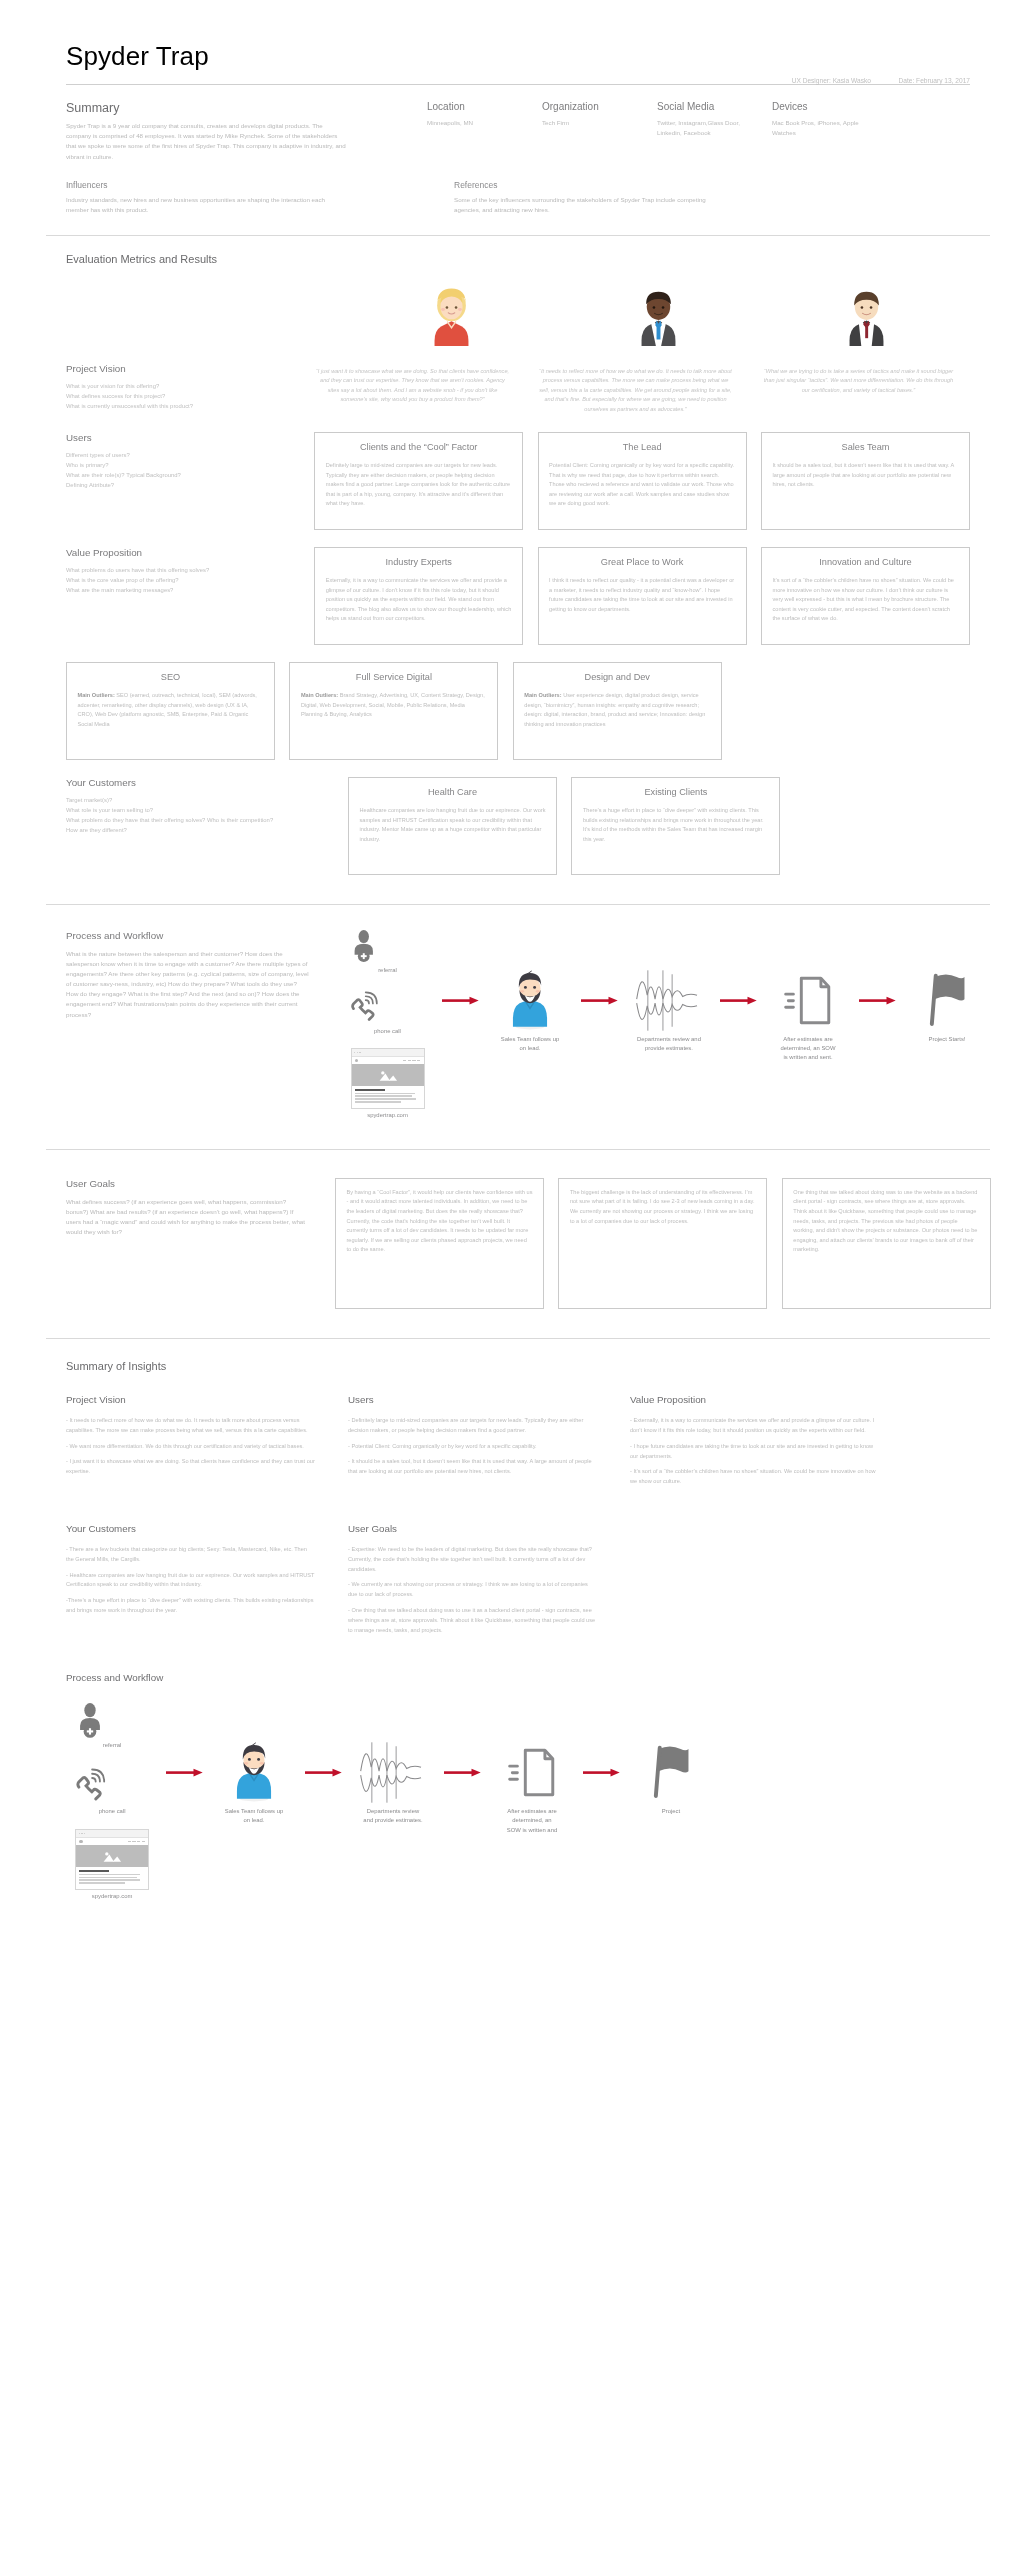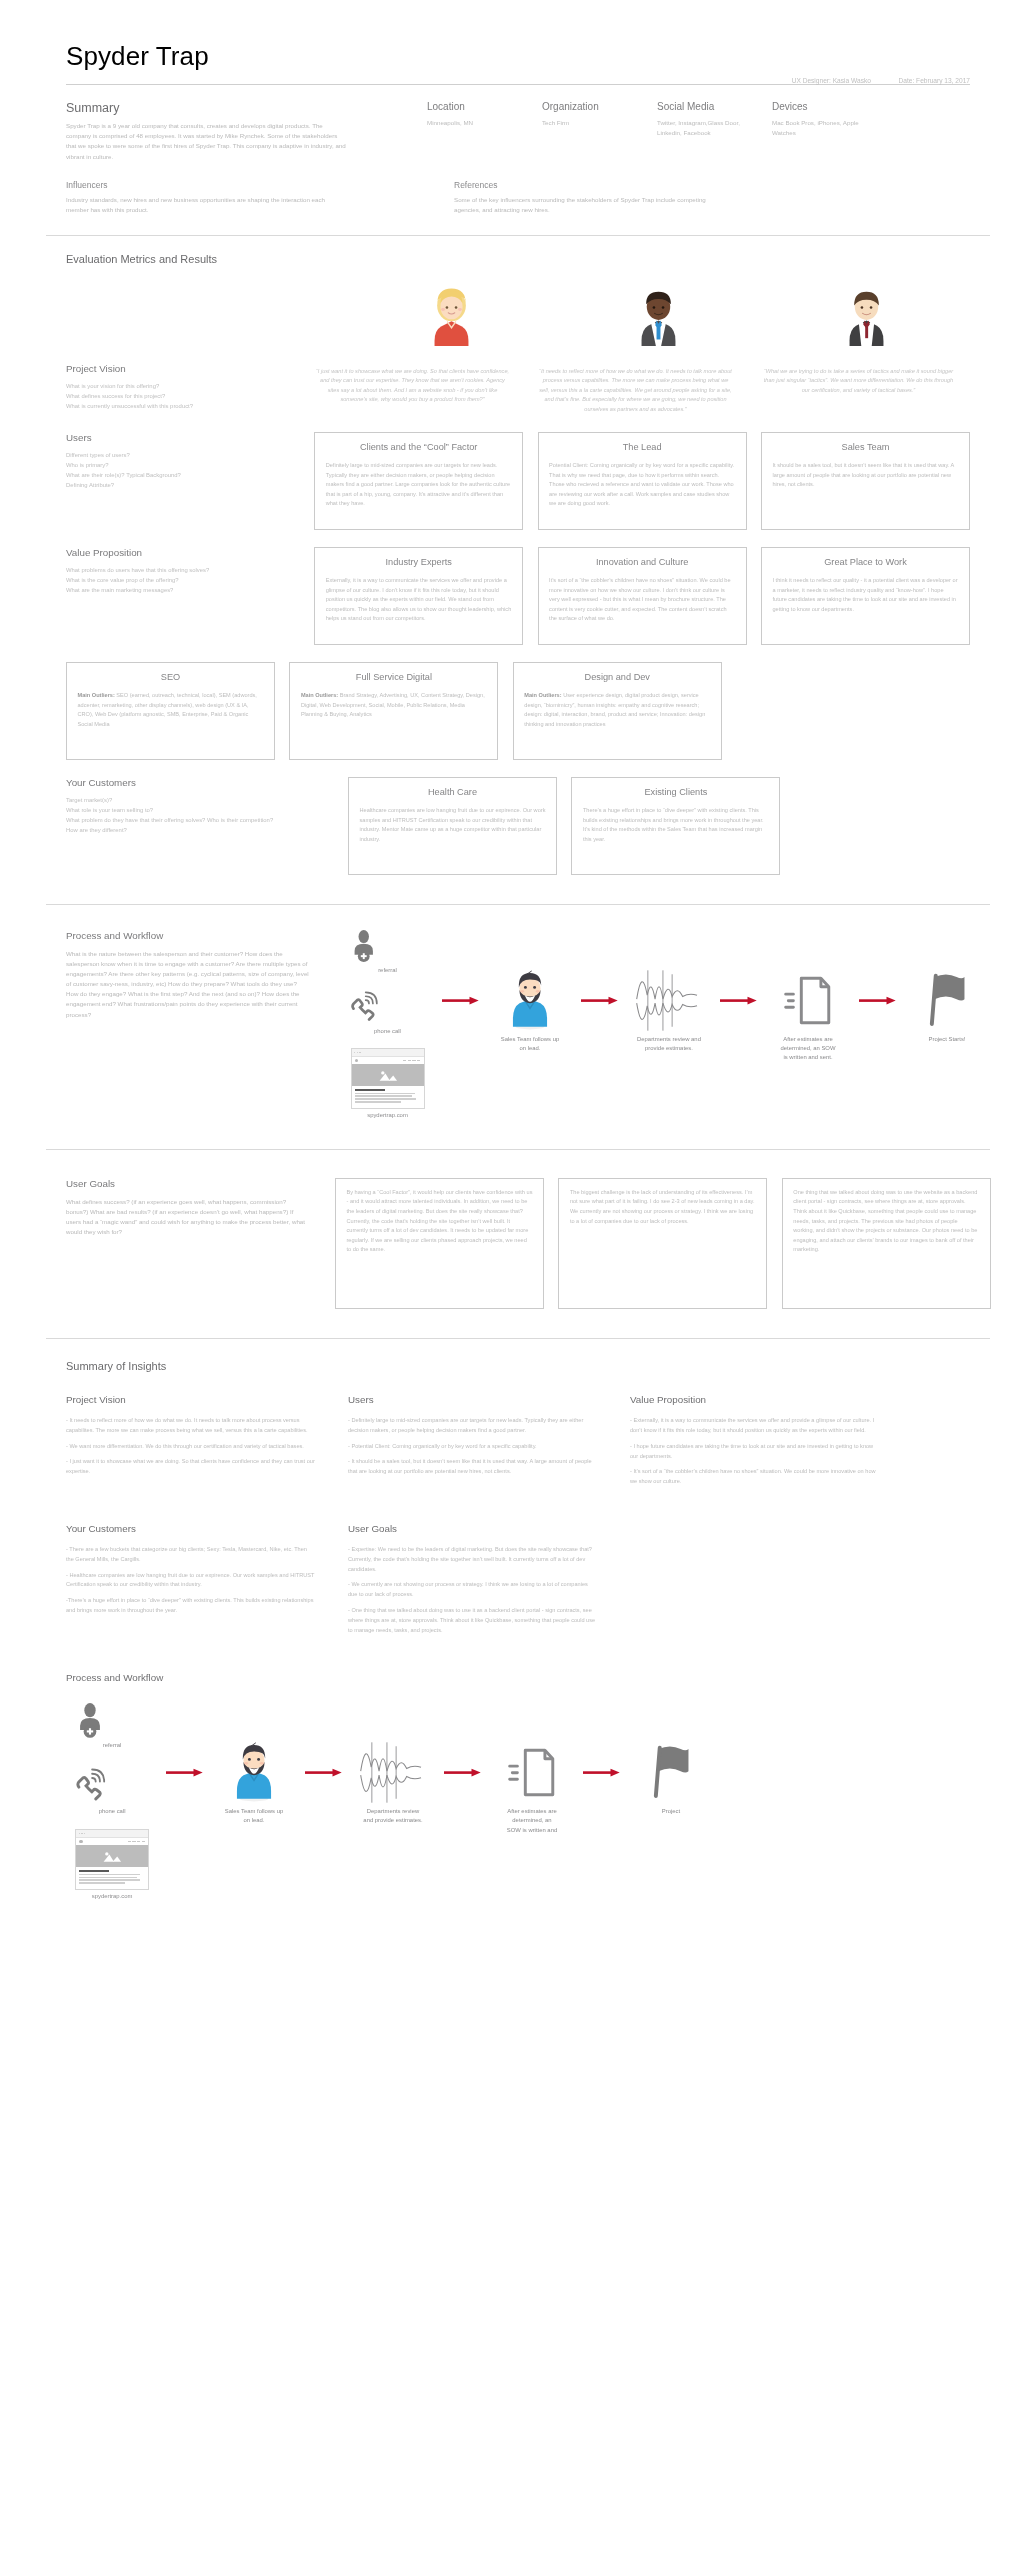--- a/index.html
+++ b/index.html
@@ -275,26 +275,26 @@
           <li>What is the core value prop of the offering?</li>
           <li>What are the main marketing messages?</li>
         </ul>
       </div>
       <div class="cards">
         <div class="card">
           <div class="card-title">Industry Experts</div>
           <div class="card-body">Externally, it is a way to communicate the services we offer and provide a glimpse of our culture.  I don’t know if it fits this role today, but it should position us quickly as the experts within our field. We stand out from competitors. The blog also allows us to show our thought leadership, which helps us stand out from our competitors.</div>
         </div>
         <div class="card">
+          <div class="card-title">Great Place to Work</div>
+          <div class="card-body">I think it needs to reflect our quality - it a potential client was a developer or a marketer,  it needs to reflect industry quality and “know-how”. I hope future candidates are taking the time to look at our site and are invested in getting to know our departments.</div>
+        </div>
+        <div class="card">
           <div class="card-title">Innovation and Culture</div>
           <div class="card-body">It’s sort of a “the cobbler’s children have no shoes” situation. We could be more innovative on how we show our culture. I don’t think our culture is very well expressed - but this is what I mean by brochure structure. The content is very cookie cutter, and expected. The content doesn’t scratch the surface of what we do.</div>
-        </div>
-        <div class="card">
-          <div class="card-title">Great Place to Work</div>
-          <div class="card-body">I think it needs to reflect our quality - it a potential client was a developer or a marketer,  it needs to reflect industry quality and “know-how”. I hope future candidates are taking the time to look at our site and are invested in getting to know our departments.</div>
         </div>
       </div>
     </div>
 
     <div class="metric-row">
       <div class="cards">
         <div class="card">
           <div class="card-title">SEO</div>
           <div class="card-body"><b>Main Outliers:</b><span> SEO (earned, outreach, technical, local), SEM (adwords, adcenter, remarketing, other display channels), web design (UX &amp; IA, CRO), Web Dev (platform agnostic, SMB, Enterprise, Paid &amp; Organic Social Media</span></div>
         </div>

